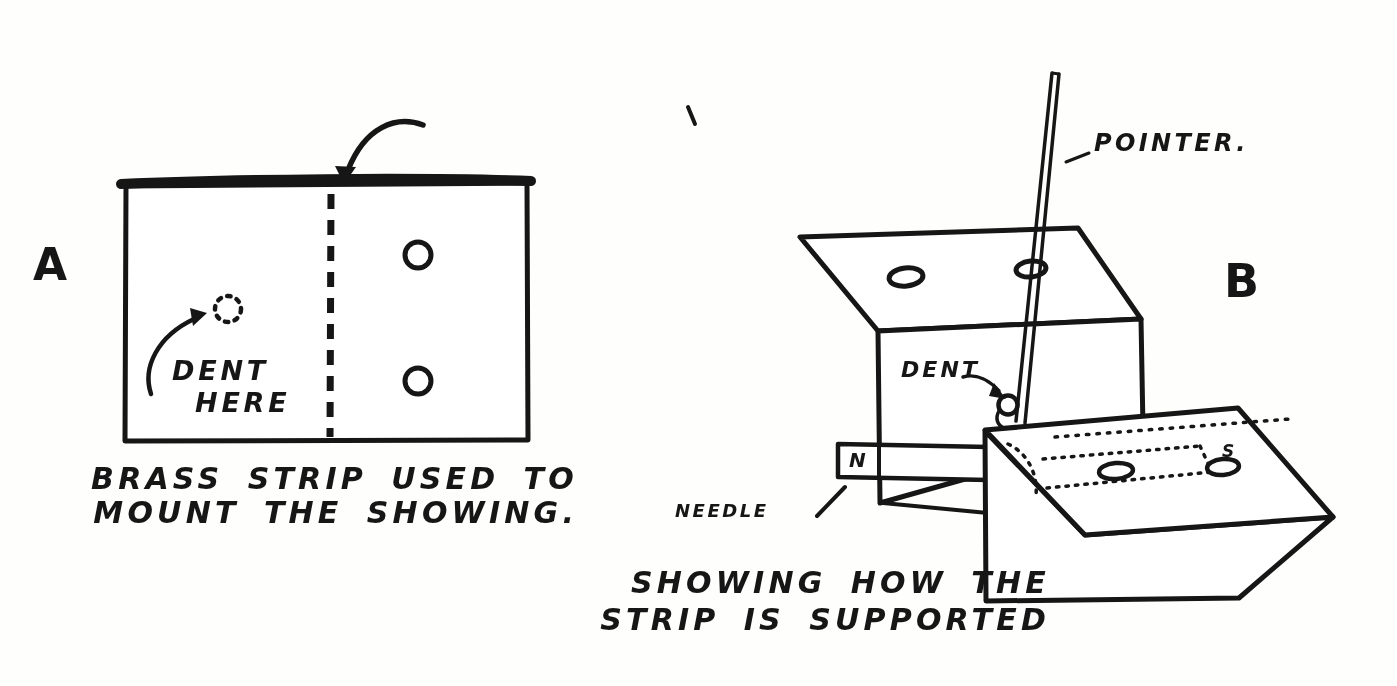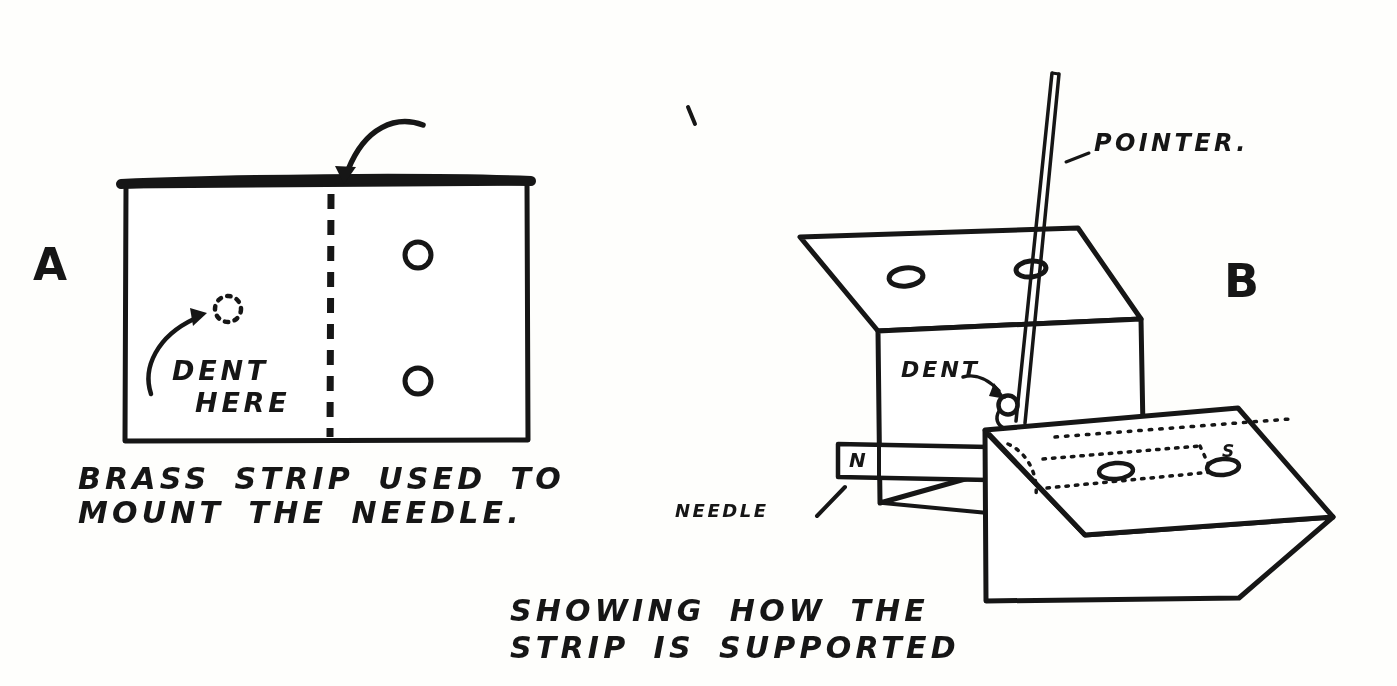--- a/index.html
+++ b/index.html
@@ -11,24 +11,24 @@
   .t{
     position:absolute;color:#161616;font-weight:700;font-style:italic;
     letter-spacing:.14em;word-spacing:.32em;white-space:nowrap;line-height:1;
   }
   .fig-letter{font-size:44px;letter-spacing:0;font-style:normal;}
   .label-a{left:33px;top:243px;}
   .label-b{left:1224px;top:258px;font-size:46px;}
   .bend-here{left:434px;top:109px;font-size:28px;}
   .dent-a-1{left:172px;top:357px;font-size:27px;}
   .dent-a-2{left:182px;top:389px;font-size:27px;margin-left:13px;}
-  .caption{text-align:left;font-size:30px;}
+  .caption{text-align:right;font-size:30px;}
   .caption-a{left:78px;top:464px;width:500px;}
   .caption-a .line{margin-bottom:4px;}
-  .caption-b{left:510px;top:568px;width:540px;margin-top:28px;}
+  .caption-b{left:510px;top:568px;width:540px;}
   .caption-b .line{margin-bottom:7px;}
   .pointer-label{left:1094px;top:131px;font-size:24px;}
   .dent-b-label{left:901px;top:359px;font-size:22px;}
   .needle-label{left:675px;top:502px;font-size:18px;}
   .n-label{left:849px;top:450px;font-size:20px;letter-spacing:0;}
   .s-label{left:1222px;top:443px;font-size:17px;letter-spacing:0;}
 </style>
 </head>
 <body>
 
@@ -81,21 +81,21 @@
   </svg>
 
   <div class="t fig-letter label-a">A</div>
 
 
   <div class="t dent-a-1">DENT</div>
   <div class="t dent-a-2">HERE</div>
 
   <div class="t caption caption-a">
     <div class="line">BRASS STRIP USED TO</div>
-    <div class="line">MOUNT THE NEEDLE.</div>
+    <div class="line">MOUNT THE SHOWING.</div>
   </div>
 
   <div class="t fig-letter label-b">B</div>
 
   <div class="t pointer-label">POINTER.</div>
 
   <div class="t dent-b-label">DENT</div>
 
   <div class="t needle-label">NEEDLE</div>
 

